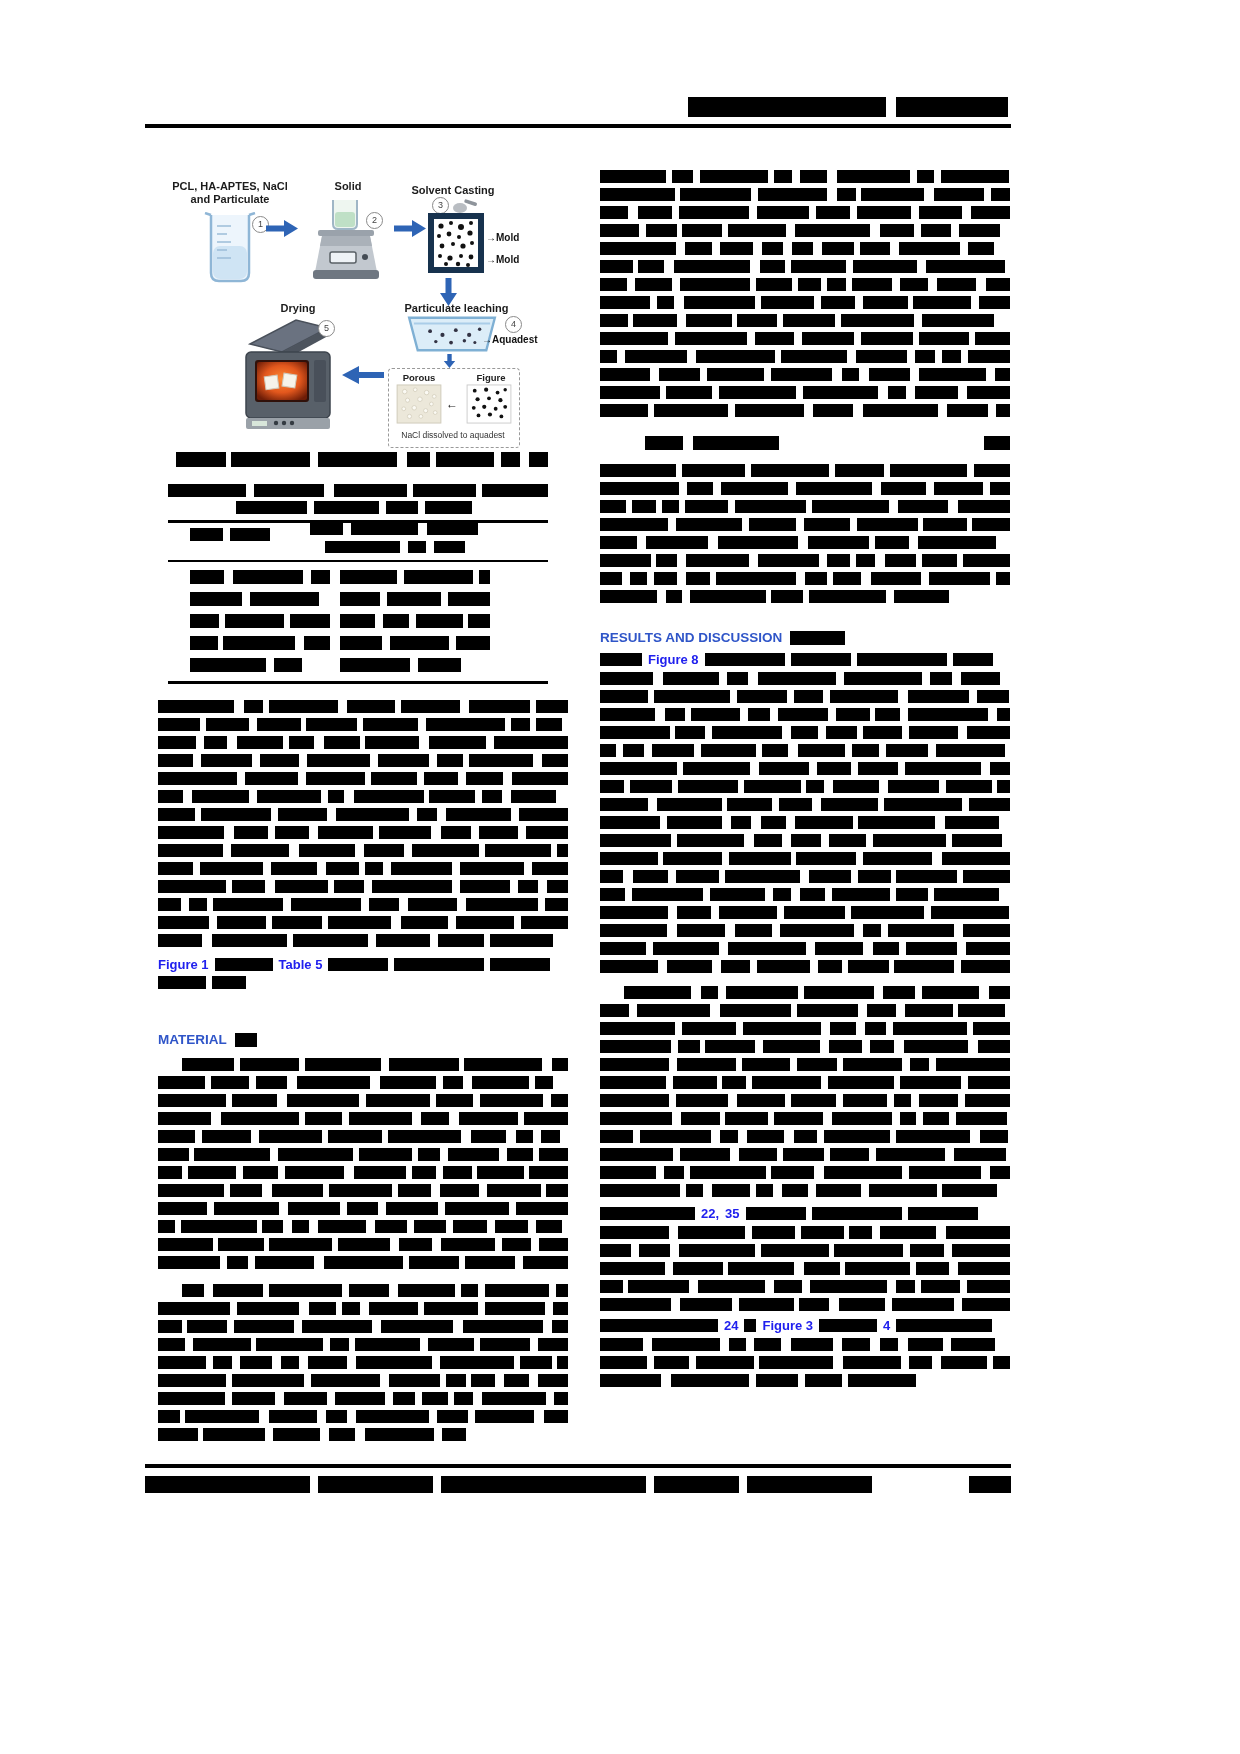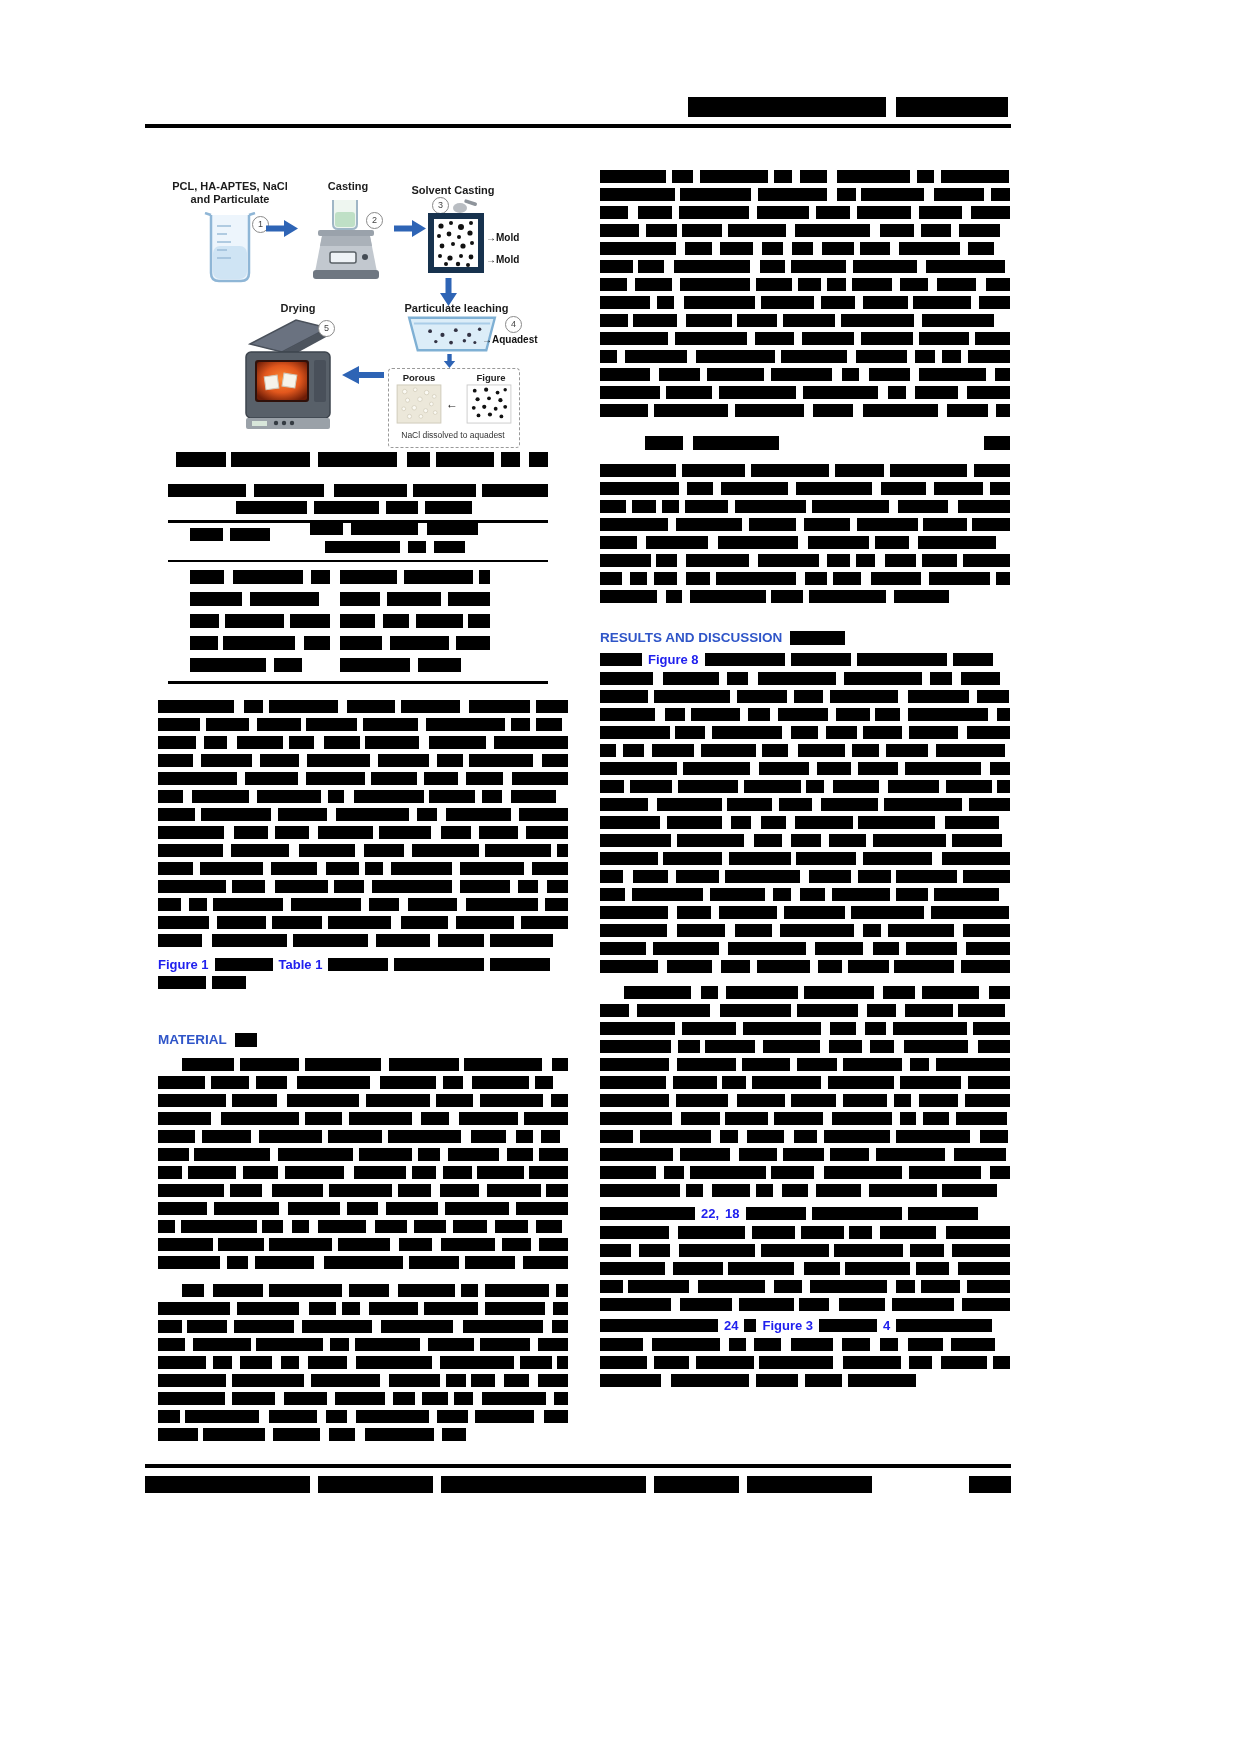--- a/index.html
+++ b/index.html
@@ -50,21 +50,21 @@
         <line x1="13" y1="38" x2="23" y2="38"></line>
       <line x1="13" y1="46" x2="27" y2="46"></line>
     </g>
   </svg>
   <span class="stepnum" style="left:252px;top:216px;">1</span>
 
   <svg class="abs" style="left:266px;top:220px;width:32px;height:17px;" viewBox="0 0 32 17">
     <path d="M0 5.5 H18 V0 L32 8.5 L18 17 V11.5 H0 Z" fill="var(--arrow_blue,#2e64b5)"></path>
   </svg>
 
-  <div class="figlab" style="left:318px;top:180px;width:60px;">Casting</div>
+  <div class="figlab" style="left:318px;top:180px;width:60px;">Solid</div>
   <svg class="abs" style="left:302px;top:196px;width:88px;height:88px;" viewBox="0 0 88 88">
     <path d="M31 4 L31 28 Q31 33 36 33 L50 33 Q55 33 55 28 L55 4" fill="#eef6f0" stroke="#9fb6c6" stroke-width="2"></path>
     <rect x="33" y="16" width="20" height="15" rx="3" fill="#bfe0c6"></rect>
     <rect x="16" y="34" width="56" height="6" rx="2" fill="#9aa2ab"></rect>
     <path d="M20 40 L68 40 L75 76 L13 76 Z" fill="#c2c8cf"></path>
     <path d="M20 40 L68 40 L70 50 L18 50 Z" fill="#aab1b9"></path>
     <rect x="11" y="74" width="66" height="9" rx="3" fill="#6f7781"></rect>
     <rect x="28" y="56" width="26" height="11" rx="2" fill="#eef2f6" stroke="#596066" stroke-width="1.5"></rect>
     <circle cx="63" cy="61" r="3" fill="#444c55"></circle>
   </svg>
@@ -254,21 +254,21 @@
       <div class="rl" style="height: 13px; margin-bottom: 5px;"><span class="rs" style="width: 35px;"></span><span class="rg" style="width: 7px;"></span><span class="rs" style="width: 63px;"></span><span class="rg" style="width: 8px;"></span><span class="rs" style="width: 46px;"></span><span class="rg" style="width: 9px;"></span><span class="rs" style="width: 33px;"></span><span class="rg" style="width: 6px;"></span><span class="rs" style="width: 18px;"></span><span class="rg" style="width: 8px;"></span><span class="rs" style="width: 61px;"></span><span class="rg" style="width: 8px;"></span><span class="rs" style="width: 64px;"></span><span class="rg" style="width: 8px;"></span><span class="rs" style="width: 36px;"></span></div>
       <div class="rl" style="height: 13px; margin-bottom: 5px;"><span class="rs" style="width: 68px;"></span><span class="rg" style="width: 6px;"></span><span class="rs" style="width: 33px;"></span><span class="rg" style="width: 10px;"></span><span class="rs" style="width: 53px;"></span><span class="rg" style="width: 6px;"></span><span class="rs" style="width: 30px;"></span><span class="rg" style="width: 8px;"></span><span class="rs" style="width: 80px;"></span><span class="rg" style="width: 8px;"></span><span class="rs" style="width: 50px;"></span><span class="rg" style="width: 8px;"></span><span class="rs" style="width: 20px;"></span><span class="rg" style="width: 9px;"></span><span class="rs" style="width: 21px;"></span></div>
       <div class="rl" style="height: 13px; margin-bottom: 5px;"><span class="rs" style="width: 23px;"></span><span class="rg" style="width: 8px;"></span><span class="rs" style="width: 18px;"></span><span class="rg" style="width: 6px;"></span><span class="rs" style="width: 70px;"></span><span class="rg" style="width: 8px;"></span><span class="rs" style="width: 70px;"></span><span class="rg" style="width: 8px;"></span><span class="rs" style="width: 30px;"></span><span class="rg" style="width: 9px;"></span><span class="rs" style="width: 49px;"></span><span class="rg" style="width: 9px;"></span><span class="rs" style="width: 72px;"></span><span class="rg" style="width: 7px;"></span><span class="rs" style="width: 23px;"></span></div>
       <div class="rl" style="height: 13px; margin-bottom: 5px;"><span class="rs" style="width: 51px;"></span><span class="rg" style="width: 8px;"></span><span class="rs" style="width: 49px;"></span><span class="rg" style="width: 6px;"></span><span class="rs" style="width: 50px;"></span><span class="rg" style="width: 6px;"></span><span class="rs" style="width: 63px;"></span><span class="rg" style="width: 10px;"></span><span class="rs" style="width: 47px;"></span><span class="rg" style="width: 8px;"></span><span class="rs" style="width: 58px;"></span><span class="rg" style="width: 7px;"></span><span class="rs" style="width: 47px;"></span></div>
       <div class="rl" style="height: 13px; margin-bottom: 5px;"><span class="rs" style="width: 44px;"></span><span class="rg" style="width: 10px;"></span><span class="rs" style="width: 75px;"></span><span class="rg" style="width: 6px;"></span><span class="rs" style="width: 75px;"></span><span class="rg" style="width: 8px;"></span><span class="rs" style="width: 54px;"></span><span class="rg" style="width: 8px;"></span><span class="rs" style="width: 46px;"></span><span class="rg" style="width: 6px;"></span><span class="rs" style="width: 63px;"></span><span class="rg" style="width: 7px;"></span></div>
     </div>
 
   <div class="linkline" style="left:158px;top:957px;width:410px;">
     <a class="lnk">Figure 1</a>
     <span class="seg" style="width:58px;"></span>
-    <a class="lnk">Table 1</a>
+    <a class="lnk">Table 5</a>
     <span class="seg" style="width:60px;"></span>
     <span class="seg" style="width:90px;"></span>
     <span class="seg" style="width:60px;"></span>
   </div>
   <div class="linkline" style="left:158px;top:976px;width:410px;">
     <span class="seg" style="width:48px;"></span>
     <span class="seg" style="width:34px;"></span>
   </div>
 
   <div class="h-blue" style="left:158px;top:1032px;">
@@ -380,21 +380,21 @@
       <div class="rl" style="height: 13px; margin-bottom: 5px;"><span class="rs" style="width: 72px;"></span><span class="rg" style="width: 9px;"></span><span class="rs" style="width: 39px;"></span><span class="rg" style="width: 5px;"></span><span class="rs" style="width: 43px;"></span><span class="rg" style="width: 6px;"></span><span class="rs" style="width: 49px;"></span><span class="rg" style="width: 9px;"></span><span class="rs" style="width: 60px;"></span><span class="rg" style="width: 8px;"></span><span class="rs" style="width: 16px;"></span><span class="rg" style="width: 7px;"></span><span class="rs" style="width: 26px;"></span><span class="rg" style="width: 7px;"></span><span class="rs" style="width: 51px;"></span><span class="rg" style="width: 7px;"></span></div>
       <div class="rl" style="height: 13px; margin-bottom: 5px;"><span class="rs" style="width: 33px;"></span><span class="rg" style="width: 7px;"></span><span class="rs" style="width: 71px;"></span><span class="rg" style="width: 9px;"></span><span class="rs" style="width: 18px;"></span><span class="rg" style="width: 9px;"></span><span class="rs" style="width: 37px;"></span><span class="rg" style="width: 10px;"></span><span class="rs" style="width: 23px;"></span><span class="rg" style="width: 7px;"></span><span class="rs" style="width: 66px;"></span><span class="rg" style="width: 6px;"></span><span class="rs" style="width: 74px;"></span><span class="rg" style="width: 10px;"></span><span class="rs" style="width: 28px;"></span><span class="rg" style="width: 7px;"></span></div>
       <div class="rl" style="height: 13px; margin-bottom: 5px;"><span class="rs" style="width: 73px;"></span><span class="rg" style="width: 7px;"></span><span class="rs" style="width: 50px;"></span><span class="rg" style="width: 9px;"></span><span class="rs" style="width: 38px;"></span><span class="rg" style="width: 6px;"></span><span class="rs" style="width: 41px;"></span><span class="rg" style="width: 6px;"></span><span class="rs" style="width: 39px;"></span><span class="rg" style="width: 7px;"></span><span class="rs" style="width: 69px;"></span><span class="rg" style="width: 9px;"></span><span class="rs" style="width: 52px;"></span><span class="rg" style="width: 9px;"></span></div>
       <div class="rl" style="height: 13px; margin-bottom: 5px;"><span class="rs" style="width: 56px;"></span><span class="rg" style="width: 8px;"></span><span class="rs" style="width: 20px;"></span><span class="rg" style="width: 6px;"></span><span class="rs" style="width: 76px;"></span><span class="rg" style="width: 5px;"></span><span class="rs" style="width: 43px;"></span><span class="rg" style="width: 10px;"></span><span class="rs" style="width: 78px;"></span><span class="rg" style="width: 7px;"></span><span class="rs" style="width: 72px;"></span><span class="rg" style="width: 9px;"></span><span class="rs" style="width: 20px;"></span></div>
       <div class="rl" style="height: 13px; margin-bottom: 5px;"><span class="rs" style="width: 80px;"></span><span class="rg" style="width: 6px;"></span><span class="rs" style="width: 17px;"></span><span class="rg" style="width: 9px;"></span><span class="rs" style="width: 38px;"></span><span class="rg" style="width: 6px;"></span><span class="rs" style="width: 17px;"></span><span class="rg" style="width: 9px;"></span><span class="rs" style="width: 26px;"></span><span class="rg" style="width: 8px;"></span><span class="rs" style="width: 45px;"></span><span class="rg" style="width: 8px;"></span><span class="rs" style="width: 68px;"></span><span class="rg" style="width: 5px;"></span><span class="rs" style="width: 55px;"></span><span class="rg" style="width: 7px;"></span></div>
     </div>
 
   <div class="linkline" style="left:600px;top:1206px;width:410px;">
     <span class="seg" style="width:95px;"></span>
     <a class="lnk">22,</a>
-    <a class="lnk">18</a>
+    <a class="lnk">35</a>
     <span class="seg" style="width:60px;"></span>
     <span class="seg" style="width:90px;"></span>
     <span class="seg" style="width:70px;"></span>
   </div>
 
   <div class="abs redact" style="left:600px;top:1226px;width:410px;">
       <div class="rl" style="height: 13px; margin-bottom: 5px;"><span class="rs" style="width: 69px;"></span><span class="rg" style="width: 9px;"></span><span class="rs" style="width: 67px;"></span><span class="rg" style="width: 7px;"></span><span class="rs" style="width: 43px;"></span><span class="rg" style="width: 6px;"></span><span class="rs" style="width: 43px;"></span><span class="rg" style="width: 5px;"></span><span class="rs" style="width: 23px;"></span><span class="rg" style="width: 8px;"></span><span class="rs" style="width: 56px;"></span><span class="rg" style="width: 10px;"></span><span class="rs" style="width: 64px;"></span></div>
       <div class="rl" style="height: 13px; margin-bottom: 5px;"><span class="rs" style="width: 31px;"></span><span class="rg" style="width: 8px;"></span><span class="rs" style="width: 31px;"></span><span class="rg" style="width: 9px;"></span><span class="rs" style="width: 76px;"></span><span class="rg" style="width: 6px;"></span><span class="rs" style="width: 68px;"></span><span class="rg" style="width: 5px;"></span><span class="rs" style="width: 69px;"></span><span class="rg" style="width: 7px;"></span><span class="rs" style="width: 34px;"></span><span class="rg" style="width: 8px;"></span><span class="rs" style="width: 58px;"></span></div>
       <div class="rl" style="height: 13px; margin-bottom: 5px;"><span class="rs" style="width: 65px;"></span><span class="rg" style="width: 8px;"></span><span class="rs" style="width: 50px;"></span><span class="rg" style="width: 5px;"></span><span class="rs" style="width: 66px;"></span><span class="rg" style="width: 10px;"></span><span class="rs" style="width: 36px;"></span><span class="rg" style="width: 5px;"></span><span class="rs" style="width: 65px;"></span><span class="rg" style="width: 6px;"></span><span class="rs" style="width: 33px;"></span><span class="rg" style="width: 9px;"></span><span class="rs" style="width: 52px;"></span></div>
       <div class="rl" style="height: 13px; margin-bottom: 5px;"><span class="rs" style="width: 23px;"></span><span class="rg" style="width: 5px;"></span><span class="rs" style="width: 61px;"></span><span class="rg" style="width: 9px;"></span><span class="rs" style="width: 67px;"></span><span class="rg" style="width: 9px;"></span><span class="rs" style="width: 28px;"></span><span class="rg" style="width: 8px;"></span><span class="rs" style="width: 77px;"></span><span class="rg" style="width: 9px;"></span><span class="rs" style="width: 19px;"></span><span class="rg" style="width: 6px;"></span><span class="rs" style="width: 39px;"></span><span class="rg" style="width: 7px;"></span><span class="rs" style="width: 43px;"></span></div>

